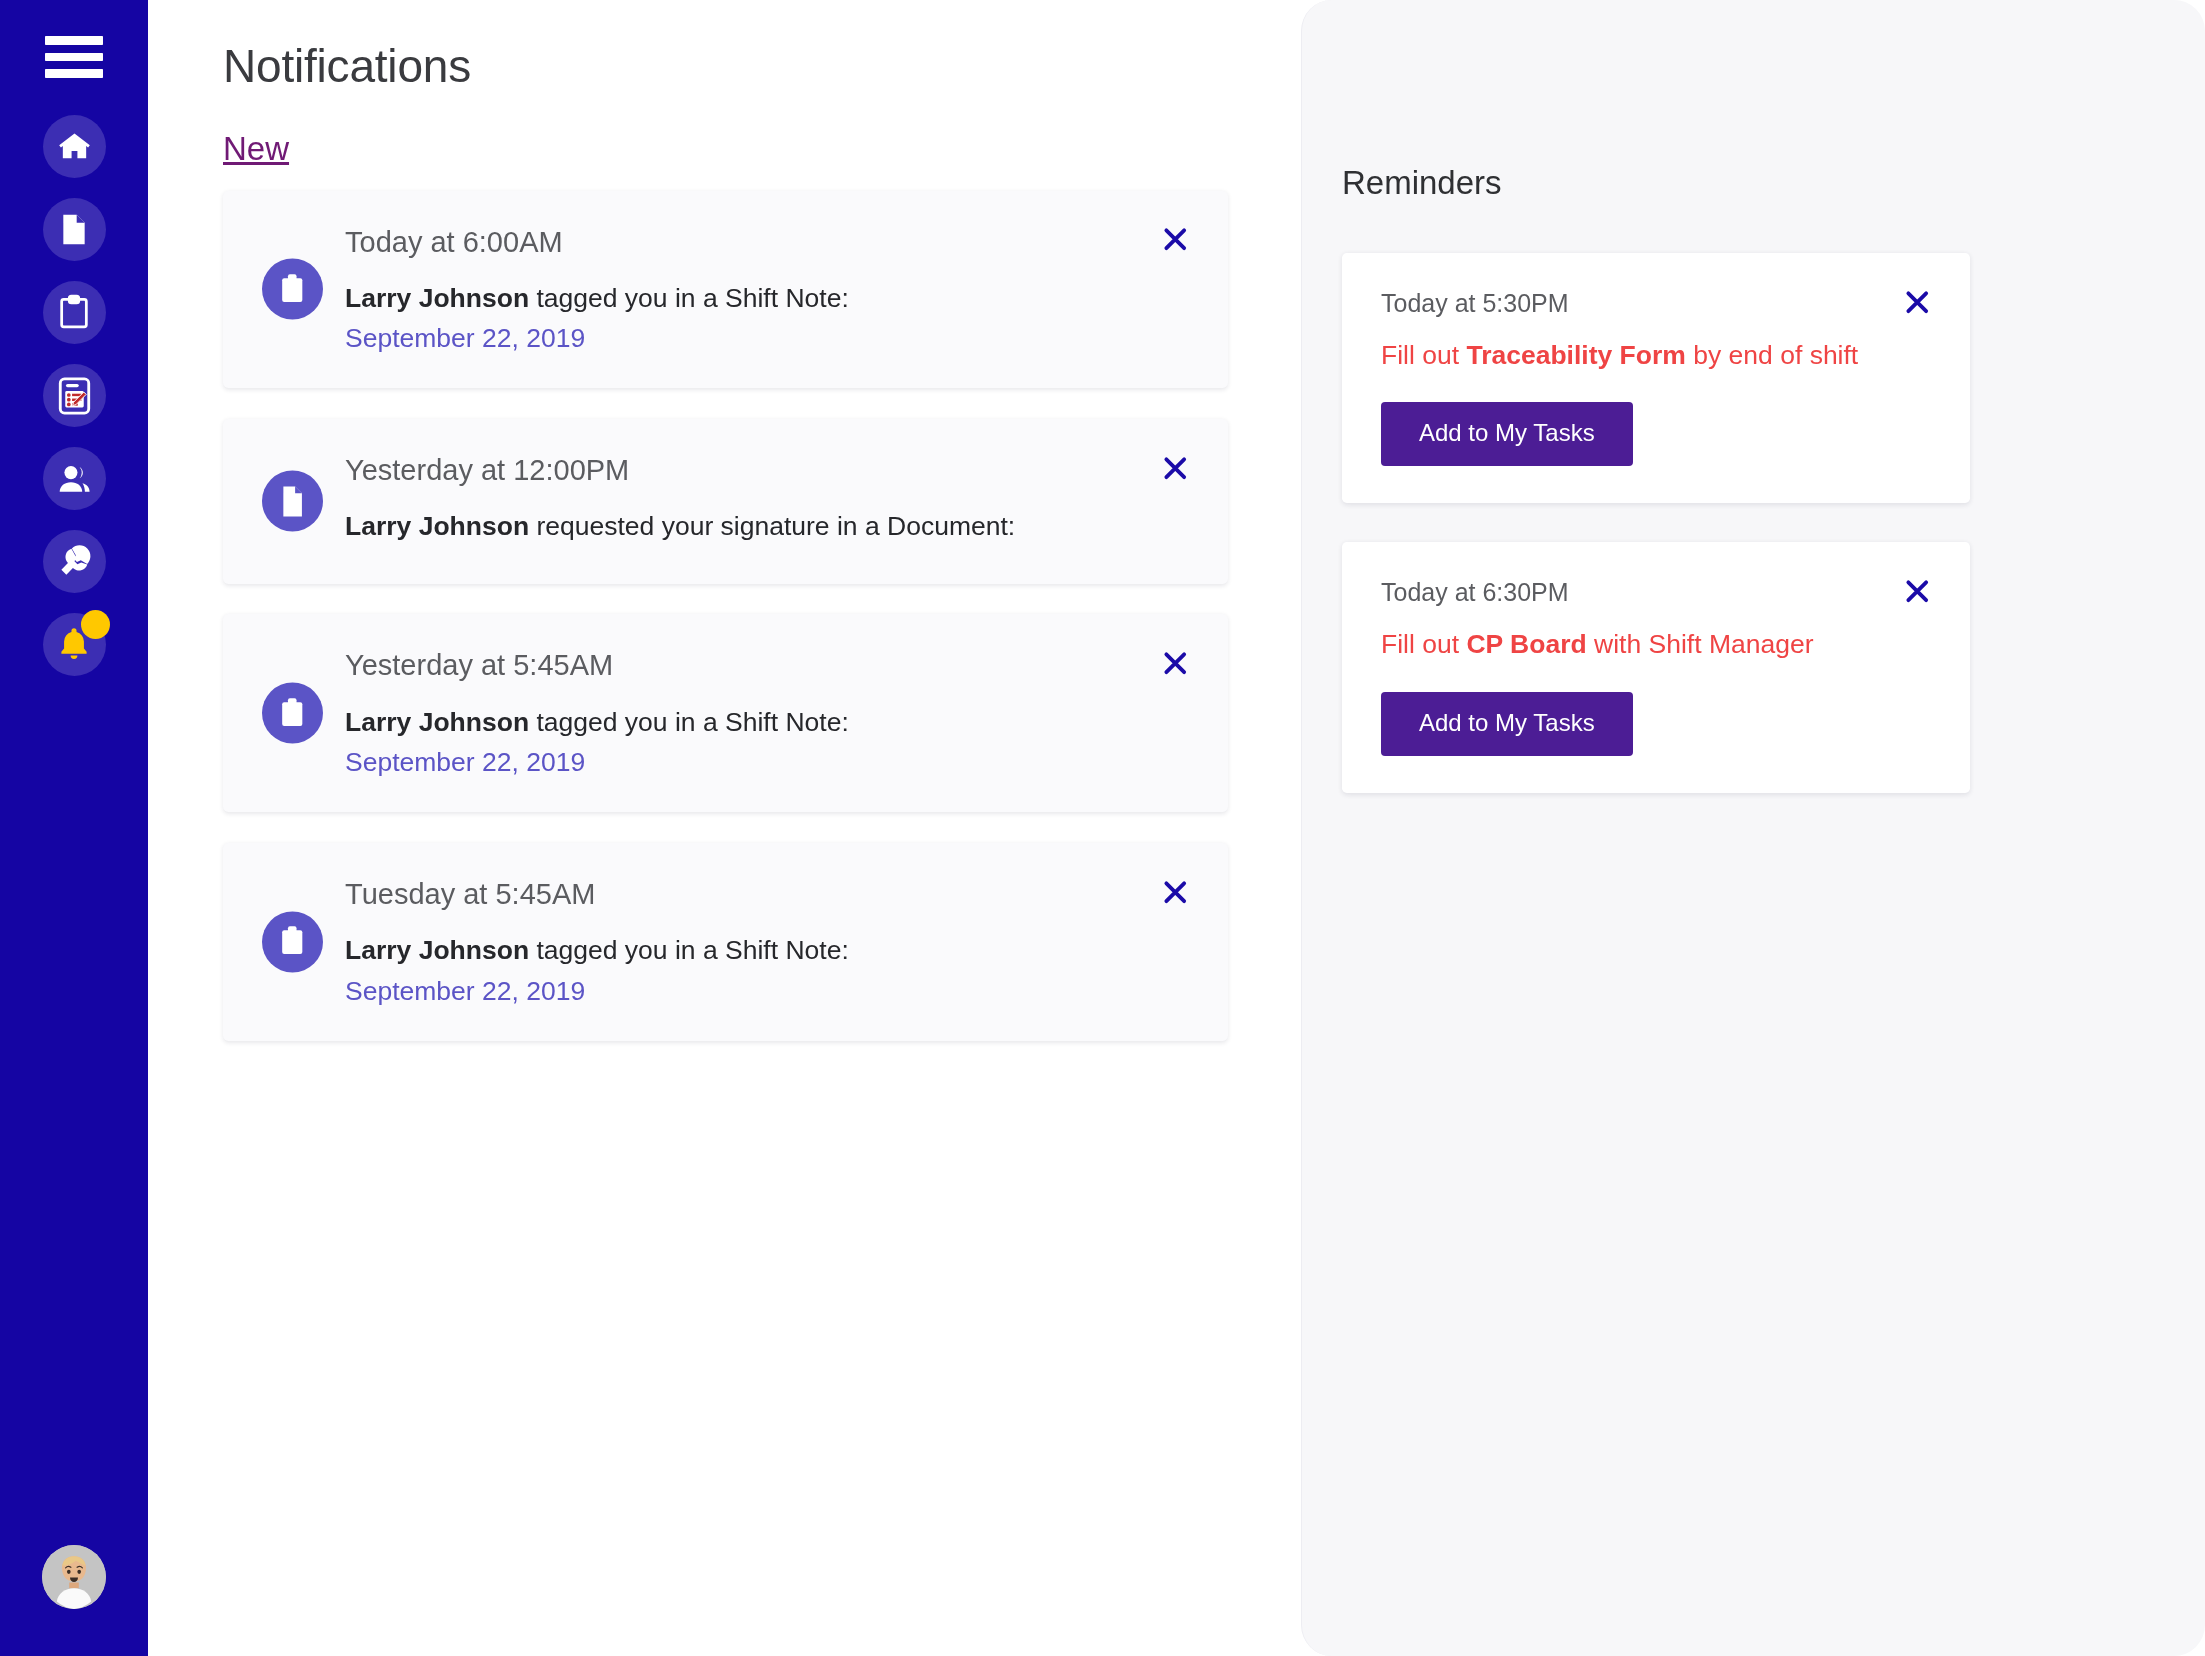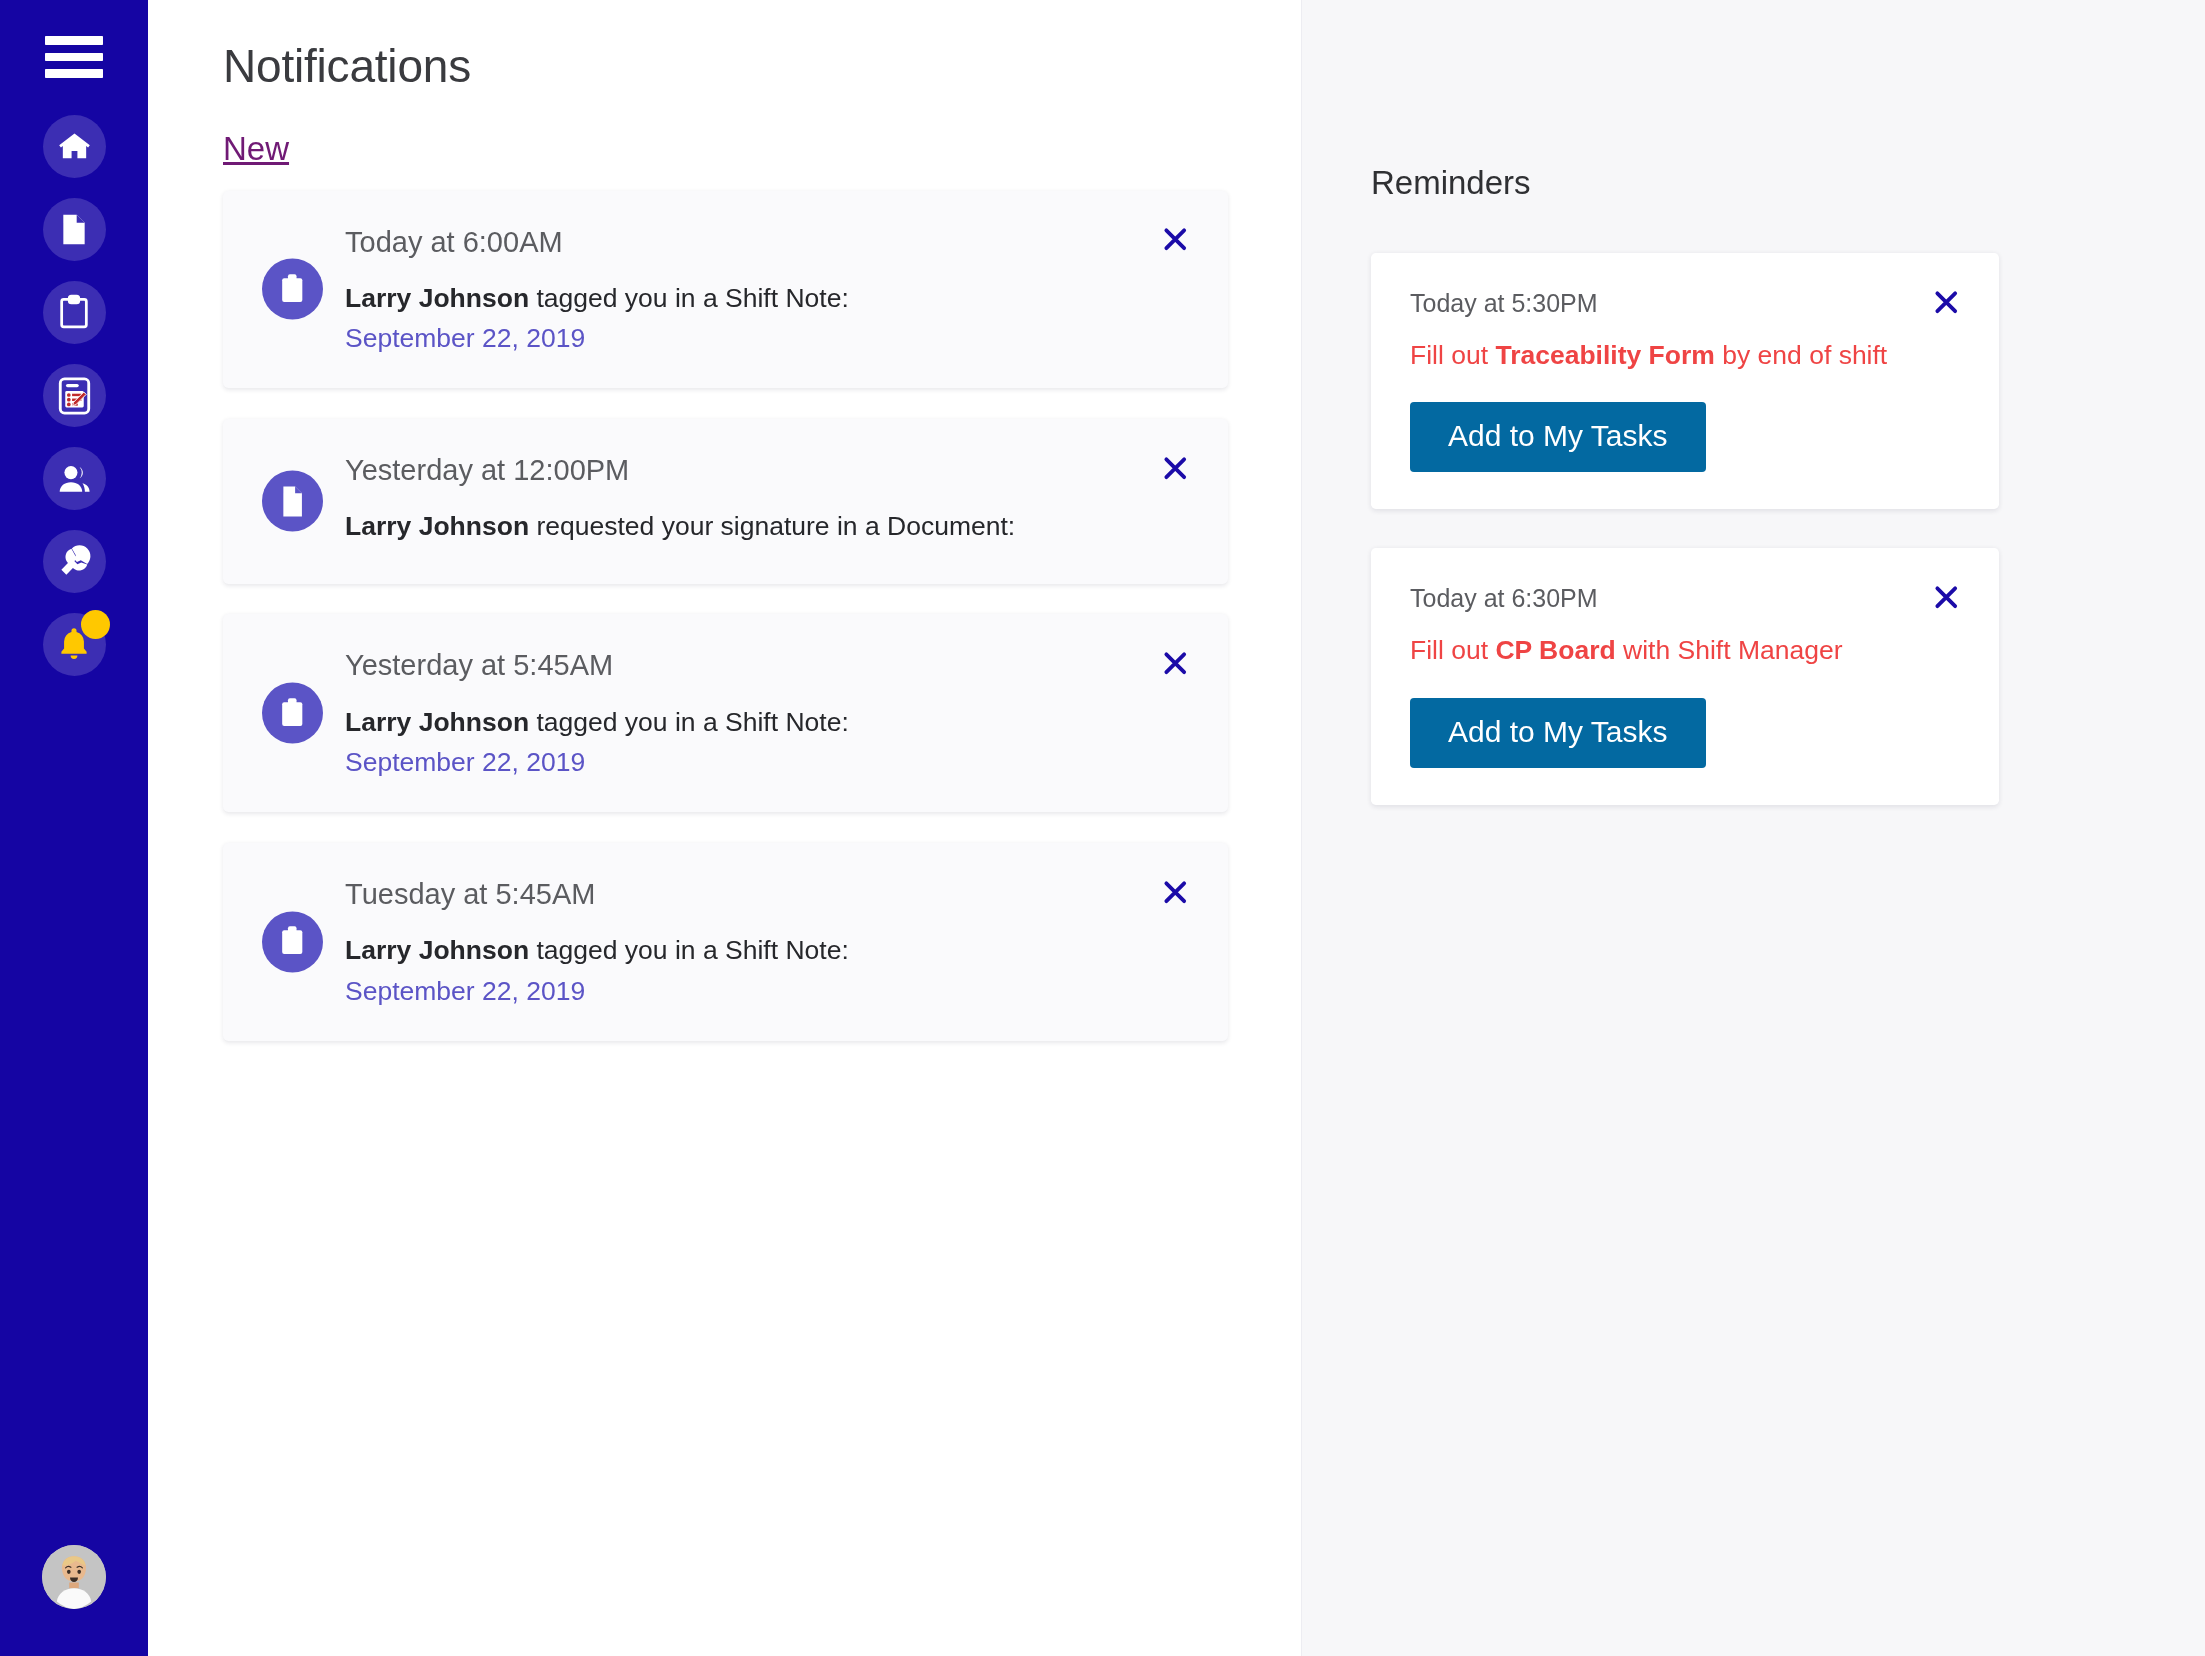--- a/index.html
+++ b/index.html
@@ -173,21 +173,22 @@
     align-items: center;
     justify-content: center;
   }
   .close-x svg { display: block; }
 
   
   .right-panel {
     flex: 1 1 auto;
     background: #F7F7F9;
     border-left: 0.8px solid #EDEDF2;
-    padding: 39px 39px 0 69px;
+    padding: 39px 39px 0 40px;
+    border-radius: 31px;
   }
 
   .rem-title {
     font-size: 33px;
     color: #2F3033;
     font-weight: 400;
     margin-top: 125px;
     margin-bottom: 0;
   }
 
@@ -213,23 +214,23 @@
   .rem-text {
     font-size: 26.5px;
     color: #ef4444;
     line-height: 1.3;
     margin-bottom: 30.5px;
   }
   .rem-text b { font-weight: 700; }
 
   .rem-btn {
     display: inline-block;
-    background: #0369a1;
+    background: #4c1d95;
     color: #ffffff;
-    font-size: 30px;
+    font-size: 24px;
     font-family: "Liberation Sans", sans-serif;
     border: none;
     border-radius: 4px;
     padding: 19px 38px 21px 38px;
     cursor: pointer;
     line-height: 1;
   }
 </style>
 </head>
 <body>

